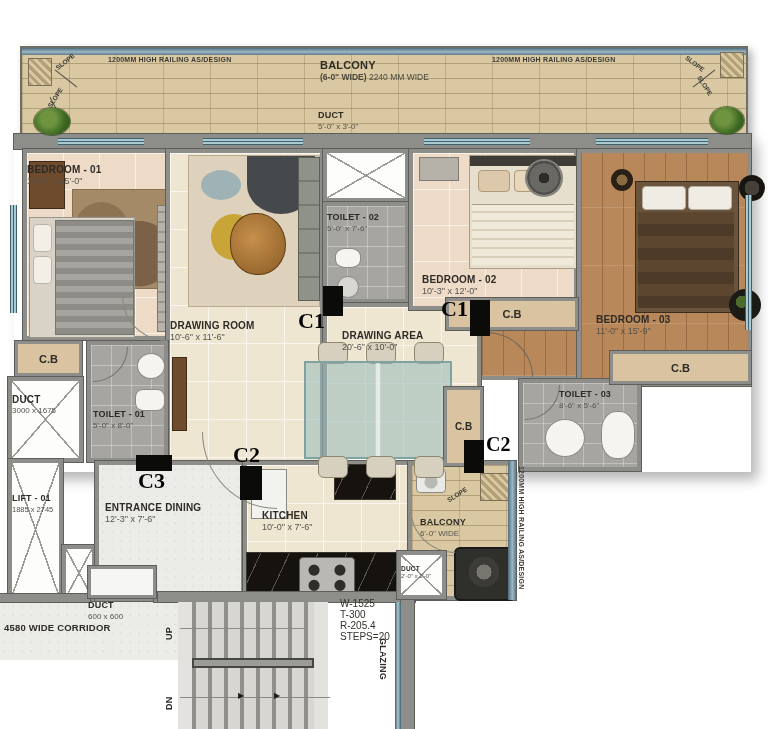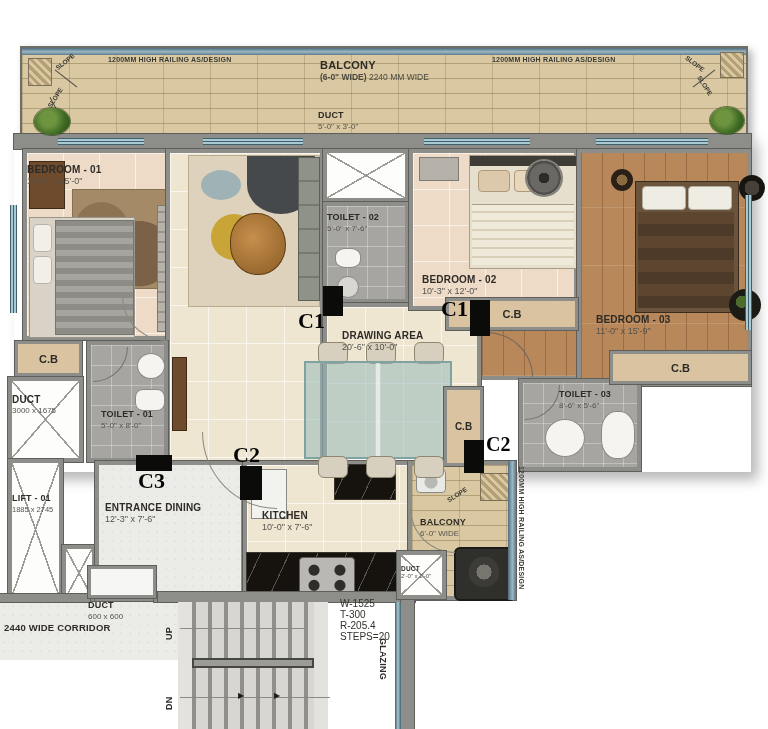--- a/index.html
+++ b/index.html
@@ -106,20 +106,24 @@
   <div class="arc" style="left:122px;top:296px;width:44px;height:44px;border-left:1.4px solid #8a8a80;border-bottom:1.4px solid #8a8a80;border-bottom-left-radius:100%;"></div>
 
   <div class="room tile-cream" style="left:166px;top:149px;width:158px;height:316px;">
     <div class="abs" style="left:18px;top:2px;width:130px;height:150px;background:#ded2bc;border:1px solid #b8ab90;">
       <div class="abs" style="left:58px;top:0;width:68px;height:58px;background:rgba(43,49,55,.85);border-radius:0 0 50% 50%;"></div>
       <div class="abs" style="left:22px;top:58px;width:46px;height:46px;background:#c9a437;border-radius:50%;"></div>
       <div class="abs" style="left:12px;top:14px;width:40px;height:30px;background:#9fb3b6;border-radius:50%;"></div>
     </div>
     <div class="abs" style="left:128px;top:4px;width:20px;height:142px;background:repeating-linear-gradient(0deg,#8e9288 0 22px,#767a71 22px 24px);border:1px solid #5c6057;"></div>
     <div class="abs" style="left:60px;top:60px;width:54px;height:60px;background:radial-gradient(circle at 40% 40%,#c68f4c,#8a5c24);border:1px solid #5e3c12;border-radius:46% 54% 50% 50%;"></div>
+    <div class="lbl" style="left:0;top:166px;width:150px;">
+      <div class="rname">DRAWING ROOM</div>
+      <div class="rdim">10'-6" x 11'-6"</div>
+    </div>
     <div class="abs" style="left:2px;top:204px;width:13px;height:72px;background:#6d4b2c;border:1px solid #3e2a16;"></div>
   </div>
 
   <div class="room xcross" style="left:323px;top:149px;width:86px;height:53px;"></div>
   <div class="room tile-gray sm" style="left:323px;top:202px;width:86px;height:101px;">
     <div class="lbl sm" style="left:0;top:6px;width:78px;">
       <div class="rname">TOILET - 02</div>
       <div class="rdim">5'-0" x 7'-6"</div>
     </div>
     <div class="fixture" style="left:8px;top:42px;width:26px;height:20px;border-radius:40%;"></div>
@@ -188,21 +192,21 @@
     <div class="lbl sm" style="left:0;top:12px;width:67px;">
       <div class="rname" style="font-size:10px;">DUCT</div>
       <div class="rdim">3000 x 1675</div>
     </div>
   </div>
 
   <div class="room tile-gray sm" style="left:87px;top:341px;width:81px;height:121px;">
     <div class="arc" style="left:2px;top:2px;width:34px;height:34px;border-right:1.4px solid #73736b;border-bottom:1.4px solid #73736b;border-bottom-right-radius:100%;"></div>
     <div class="fixture" style="left:46px;top:8px;width:28px;height:26px;border-radius:50%;"></div>
     <div class="fixture" style="left:44px;top:44px;width:30px;height:22px;border-radius:8px;"></div>
-    <div class="lbl sm" style="left:2px;top:64px;width:72px;text-align:left;padding-left:8px;">
+    <div class="lbl sm" style="left:2px;top:64px;width:72px;text-align:left;padding-left:0;">
       <div class="rname">TOILET - 01</div>
       <div class="rdim">5'-0" x 8'-0"</div>
     </div>
   </div>
 
   <div class="room xcross sm" style="left:8px;top:459px;width:55px;height:141px;">
     <div class="lbl sm" style="left:0;top:30px;width:47px;">
       <div class="rname">LIFT - 01</div>
       <div class="rdim" style="font-size:7.5px;">1885 x 2745</div>
     </div>
@@ -283,21 +287,21 @@
 
   <div class="abs marble" style="left:0;top:602px;width:178px;height:58px;"></div>
   <div class="wall" style="left:0;top:594px;width:90px;height:8px;"></div>
   <div class="wall" style="left:154px;top:594px;width:26px;height:8px;"></div>
 
   <div class="room" style="left:88px;top:566px;width:68px;height:32px;background:#f6f6f4;border-width:3px;"></div>
   <div class="lbl sm" style="left:88px;top:600px;width:68px;">
     <div class="rname">DUCT</div>
     <div class="rdim">600 x 600</div>
   </div>
-  <div class="lbl rname" style="left:4px;top:622px;width:130px;text-align:left;font-size:9.5px;">2440 WIDE CORRIDOR</div>
+  <div class="lbl rname" style="left:4px;top:622px;width:130px;text-align:left;font-size:9.5px;">4580 WIDE CORRIDOR</div>
 
   <div class="wall" style="left:158px;top:592px;width:257px;height:10px;"></div>
   <div class="wall" style="left:401px;top:592px;width:13px;height:137px;"></div>
   <div class="abs" style="left:395px;top:602px;width:6px;height:127px;background:linear-gradient(90deg,#41606e,#a9c9d3 50%,#41606e);z-index:5;"></div>
   <div class="abs" style="left:178px;top:602px;width:150px;height:127px;background:#e3e2df;">
     <div class="stairs-stripes" style="left:14px;top:0;width:122px;height:127px;"></div>
     <div class="abs" style="left:14px;top:56px;width:122px;height:10px;background:#9b9b97;border:2px solid #47463f;box-sizing:border-box;"></div>
   </div>
   <div class="abs vtext-up rname" style="left:164px;top:612px;height:28px;font-size:9px;z-index:6;">UP</div>
   <div class="arrowline" style="left:180px;top:628px;width:128px;background:#8a8a86;"></div>

